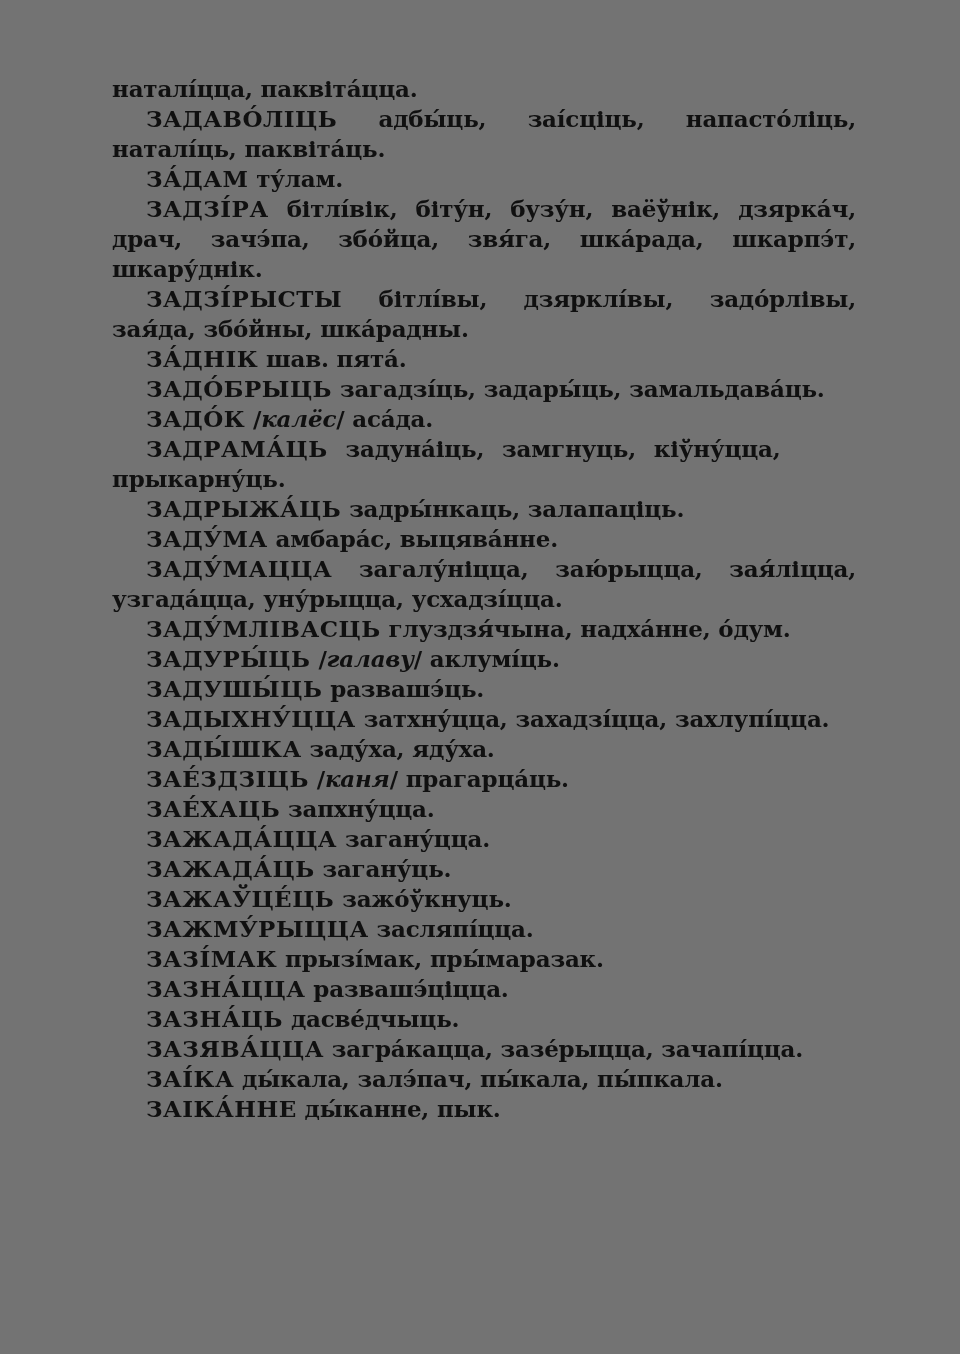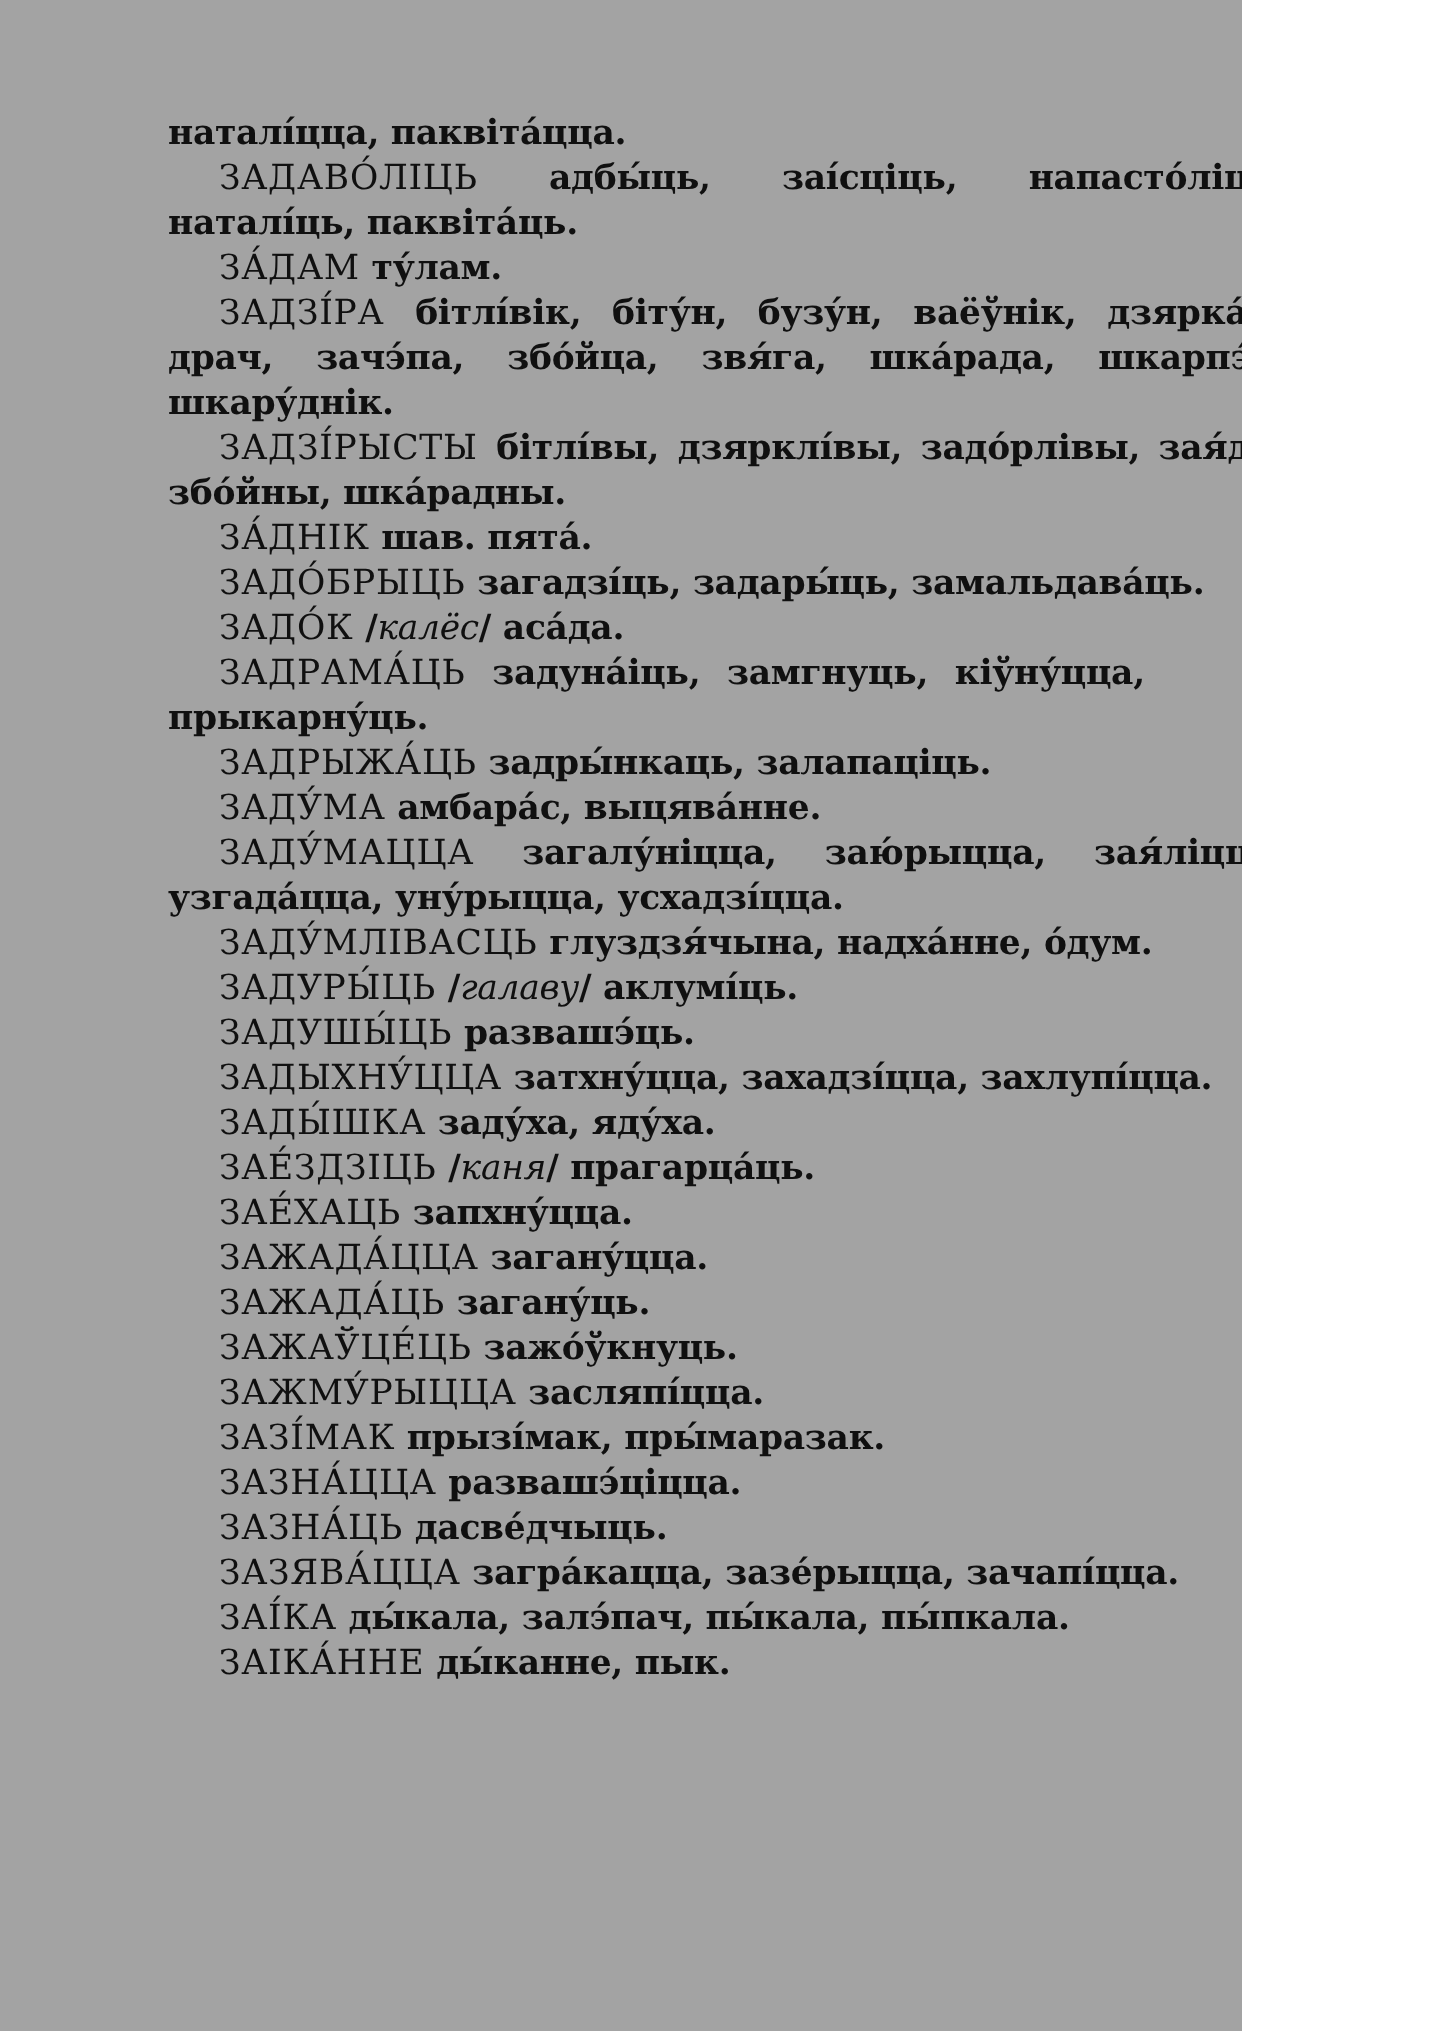--- a/index.html
+++ b/index.html
@@ -3,23 +3,23 @@
 <meta charset="utf-8">
 <title>Dictionary page scan</title>
 <style>
   html, body {
     margin: 0;
     padding: 0;
     background: #ffffff;
   }
   .page {
     position: relative;
-    width: 828px;
+    width: 960px;
     height: 1354px;
-    background: #a3a3a3;
+    background: #737373;
     overflow: hidden;
   }
   .text-block {
     position: absolute;
     left: 112px;
     top: 74px;
     width: 744px;
   }
   .entry {
     margin: 0;
@@ -29,29 +29,29 @@
     line-height: 30px;
     color: #101010;
     text-align: justify;
     text-indent: 34px;
     letter-spacing: -0.2px;
   }
   .entry.continuation {
     text-indent: 0;
   }
   .headword {
-    font-weight: 400;
+    font-weight: 700;
     letter-spacing: 0.5px;
   }
   .def {
     font-weight: 700;
   }
   .def.it {
     font-style: italic;
-    font-weight: 400;
+    font-weight: 700;
   }
   .spread {
     word-spacing: 10px;
   }
 </style>
 </head>
 <body>
 
 <div class="page">
   <div class="text-block" id="entries-host">

